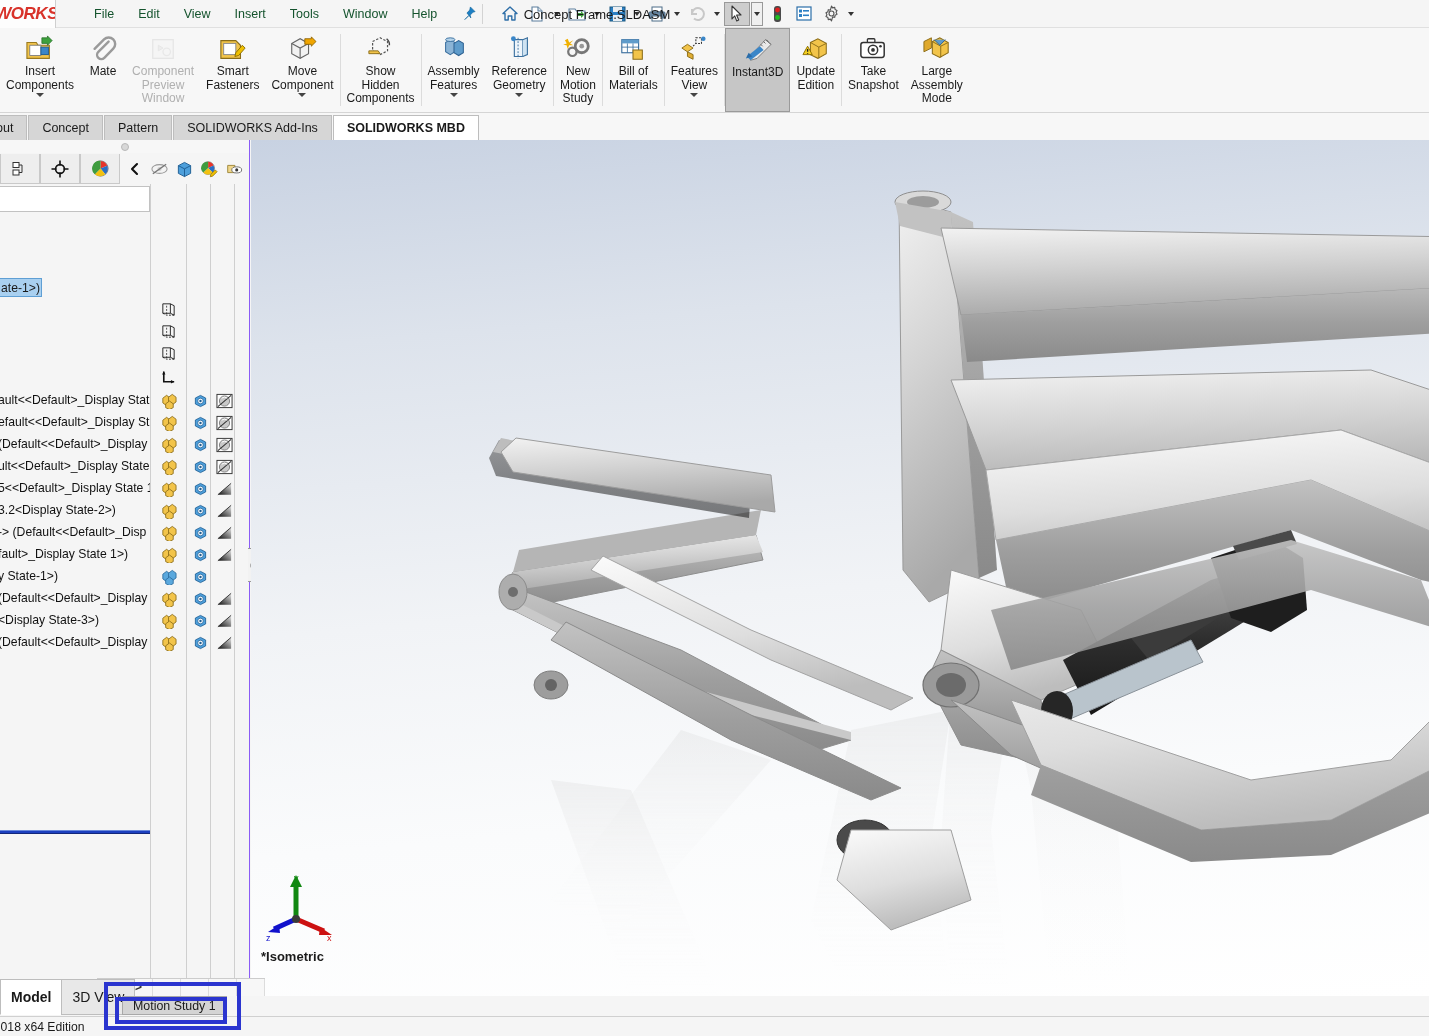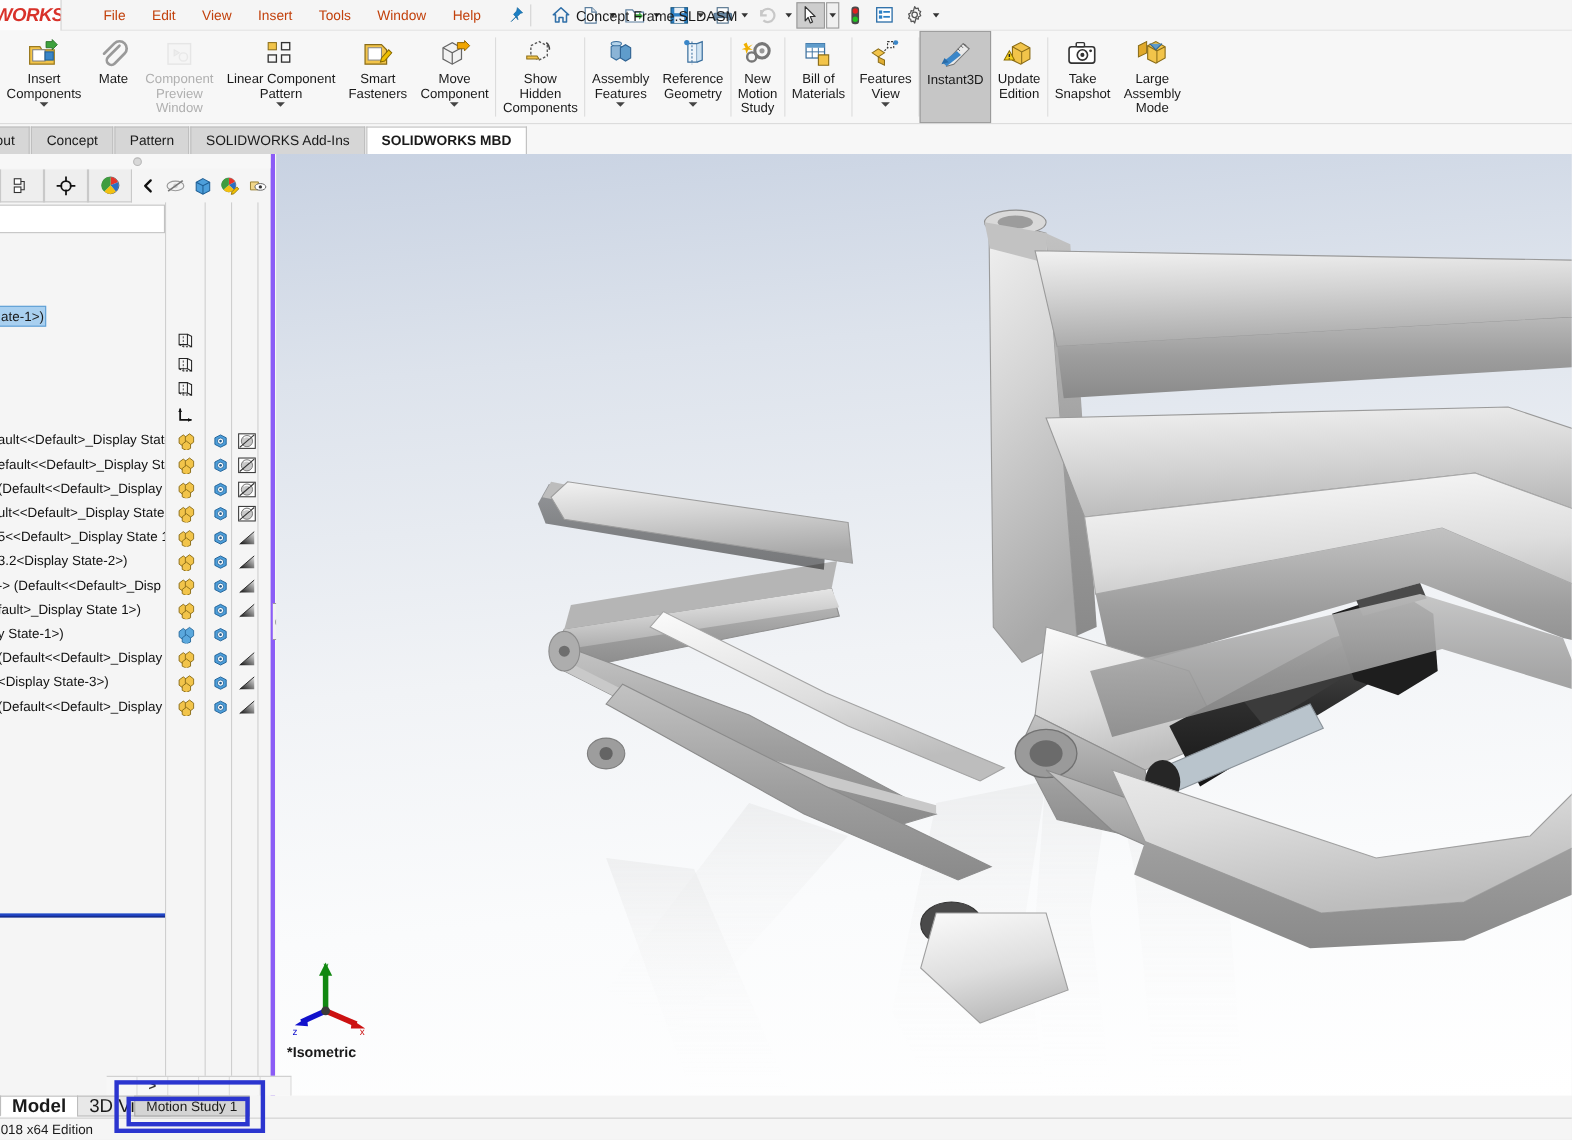--- a/index.html
+++ b/index.html
@@ -27,21 +27,21 @@
     display: flex; align-items: center; justify-content: flex-end;
     overflow: hidden;
   }
   .sw-logo span {
     color: #d8322a; font-weight: bold; font-size: 17px;
     font-style: italic; letter-spacing: -0.5px; white-space: nowrap;
     transform: translateX(3px);
   }
   .menu-items { display: flex; align-items: center; margin-left: 26px; gap: 0px; }
   .menu-item {
-    padding: 4px 12px; font-size: 12.5px; color: #c2410c; cursor: default; white-space: nowrap;
+    padding: 4px 12px; font-size: 12.5px; color: #14532d; cursor: default; white-space: nowrap;
   }
   .pin-icon { margin-left: 12px; display:flex; align-items:center; }
   .qa-sep { width:1px; background:#d3d3d3; margin: 4px 6px; height:20px; }
   .qa-tools { display: flex; align-items: center; gap: 1px; margin-left: 8px; }
   .qa-btn { width: 26px; height: 24px; display:flex; align-items:center; justify-content:center; cursor:default;}
   .qa-btn.sel { background: #cdcdcd; border: 1px solid #999; }
   .caret { width: 12px; height: 24px; display:flex; align-items:center; justify-content:center; cursor:default; }
   .caret:after { content:""; border-left:3.5px solid transparent; border-right:3.5px solid transparent; border-top:4px solid #333; }
   .doc-title {
     position:absolute; left:0; top:0; width:1146px; height:28px;
@@ -76,21 +76,21 @@
   .ctab {
     height:25px; padding:0 13px; display:flex; align-items:center;
     background:#d6d6d6; border:1px solid #bdbdbd; border-bottom:none;
     font-size:12.5px; cursor:default; margin-right:1px;
   }
   .ctab.active { background:#ffffff; border-color:#bdbdbd;font-weight:bold; }
 
   
   .leftpanel {
     position:absolute; left:0; top:140px; width:250px; height:856px;
-    background:#f5f5f5; border-right:4px solid #8b5cf6; overflow:hidden;
+    background:#f5f5f5; border-right:1px solid #8b5cf6; overflow:hidden;
   }
   .fm-tabs {
     position:absolute; left:0; top:14px; width:250px; height:30px;
     display:flex; align-items:stretch;
   }
   .fm-tab {
     width:40px; display:flex; align-items:center; justify-content:center;
     background:#eeeeee; border:1px solid #c9c9c9; border-top:none; cursor:default;
   }
   .fm-spacer { flex:1; }
@@ -154,22 +154,22 @@
   .hud-caret:after { content:""; border-left:3.5px solid transparent; border-right:3.5px solid transparent; border-top:4px solid #444; }
 
   .triad { position:absolute; left:15px; bottom:55px; width:70px; height:70px; }
   .viewlabel {
     position:absolute; left:10px; bottom:32px; font-size:13px; font-weight:bold; color:#1a1a1a;
   }
   .msbar {
     position:absolute; left:0; bottom:20px; width:1429px; height:20px;
   }
   .mtab {
-    height:19px; padding:0 10px; display:flex; align-items:center;
-    font-size:17px; border:1px solid #bdbdbd; background:#e8e8e8; cursor:default;
+    height:36px; padding:0 10px; display:flex; align-items:center;
+    font-size:14px; border:1px solid #bdbdbd; background:#e8e8e8; cursor:default;
     margin-right:-1px;
   }
   .mtab.active { background:#ffffff; font-weight:bold; border-bottom-color:#fff; }
   .statusbar {
     position:absolute; left:0; bottom:0; width:1429px; height:20px;
     background:#f5f5f5; border-top:1px solid #d0d0d0;
     display:flex; align-items:center; font-size:12.2px; color:#1a1a1a;
   }
   .statusbar span { margin-left:-36px; white-space:nowrap; }
 
@@ -323,33 +323,20 @@
         <div class="ricon" style="opacity: 0.35;">
           <svg width="30" height="28" viewBox="0 0 32 30">
             <rect x="5" y="5" width="22" height="20" fill="#f2f2f2" stroke="#c8c8c8" stroke-width="1.4"></rect>
             <path d="M11 11l5 3-5 3z" fill="#dcdcdc" stroke="#c8c8c8"></path>
             <circle cx="20" cy="18" r="4" fill="none" stroke="#cfcfcf" stroke-width="1.4"></circle>
           </svg>
         </div>
         <div class="rlabel">Component
 Preview
 Window</div>
-      </div>
-      <div class="rbtn">
-        <div class="ricon">
-          <svg width="30" height="28" viewBox="0 0 32 30">
-            <rect x="4" y="4" width="8" height="7" fill="#f2c44a" stroke="#8a6c18" stroke-width="1"></rect>
-            <rect x="17" y="4" width="8" height="7" fill="none" stroke="#333" stroke-width="1.3"></rect>
-            <rect x="4" y="16" width="8" height="7" fill="none" stroke="#333" stroke-width="1.3"></rect>
-            <rect x="17" y="16" width="8" height="7" fill="none" stroke="#333" stroke-width="1.3"></rect>
-          </svg>
-        </div>
-        <div class="rlabel">Linear Component
-Pattern</div>
-        <div class="rcaret"></div>
       </div>
       <div class="rbtn">
         <div class="ricon">
           <svg width="30" height="28" viewBox="0 0 32 30">
             <path d="M3 6h16l5 5v14H3z" fill="#f2c44a" stroke="#8a6c18" stroke-width="1.2"></path>
             <rect x="6" y="9" width="13" height="12" fill="#fff" stroke="#888" stroke-width="1"></rect>
             <path d="M19 19l7-8 3 3-7 8-4 1z" fill="#f0c000" stroke="#8a6c00" stroke-width="1"></path>
           </svg>
         </div>
         <div class="rlabel">Smart

